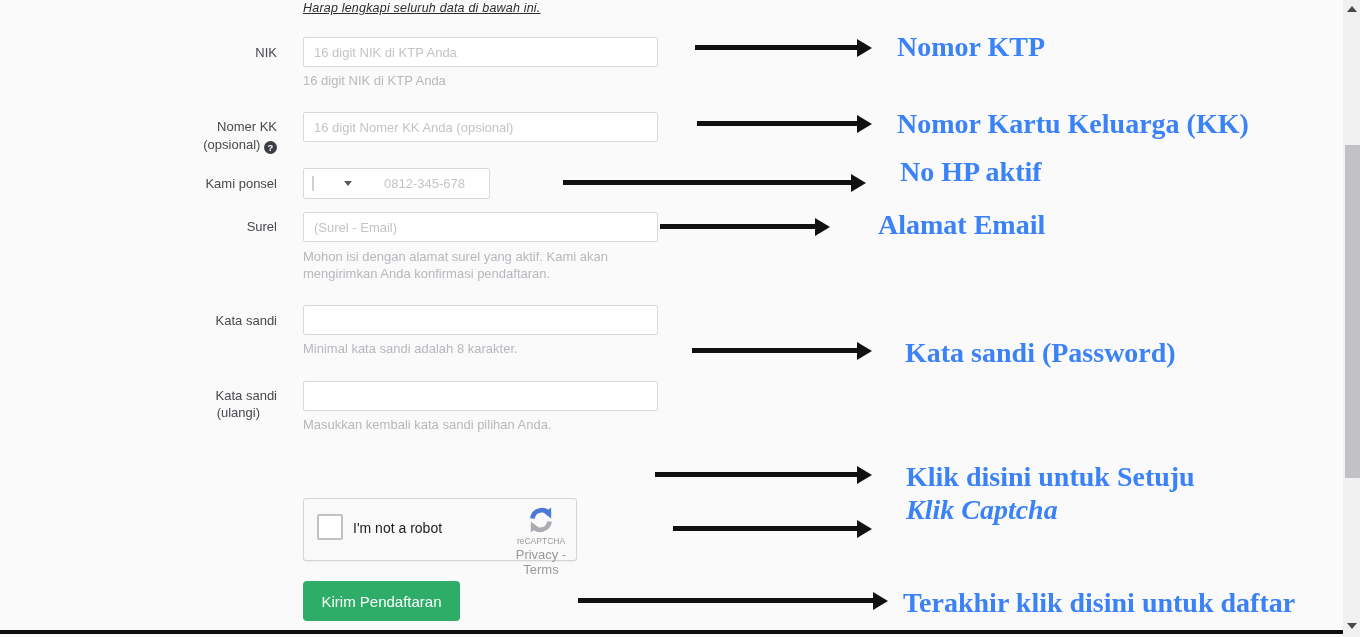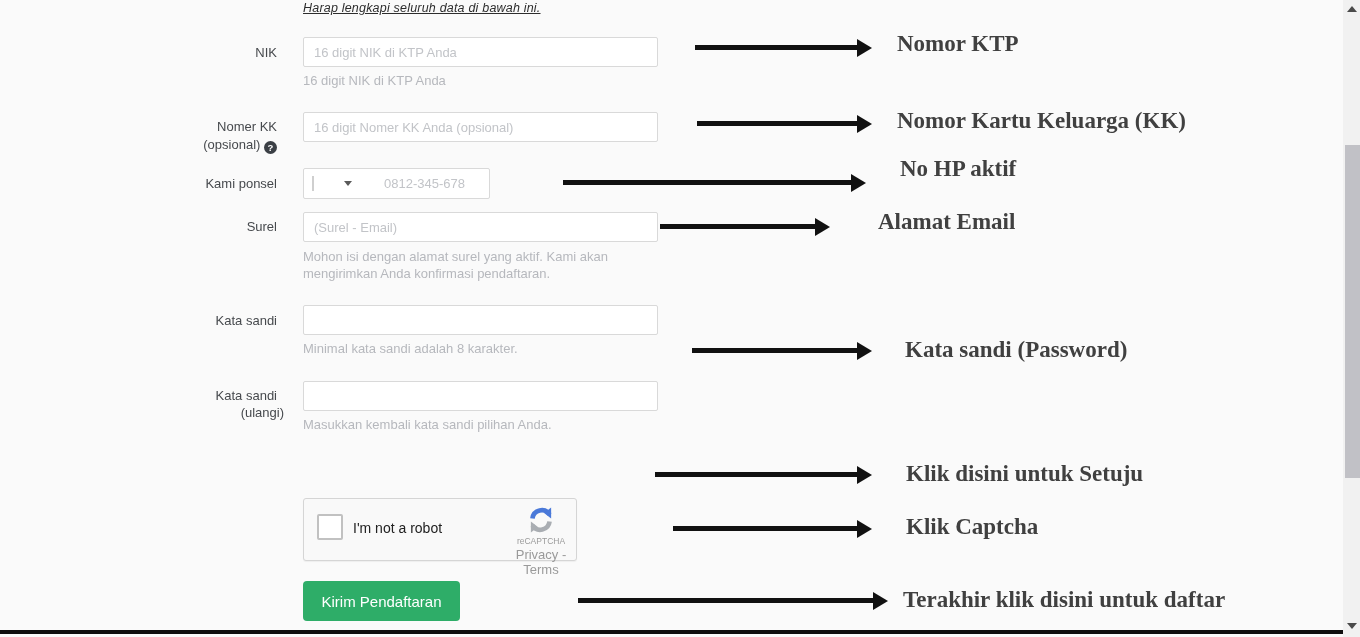--- a/index.html
+++ b/index.html
@@ -52,21 +52,21 @@
   .submit-btn { position:absolute; left:303px; top:581px; width:157px; height:40px;
                 background:#2ead68; border:none; border-radius:4px; color:#fff; font-size:15px;
                 cursor:pointer; font-family:"Liberation Sans", sans-serif; }
 
   
   .arrow { position:absolute; height:5px; background:#111; }
   .arrow::after { content:''; position:absolute; right:-15px; top:50%; transform:translateY(-50%);
                   width:0; height:0; border-left:15px solid #111;
                   border-top:9px solid transparent; border-bottom:9px solid transparent; }
   .anno { position:absolute; font-family:"Liberation Serif", serif; font-weight:bold;
-          font-size:23px; color:#404040; white-space:nowrap; }
+          font-size:28px; color:#3b82f6; white-space:nowrap; }
 
   
   .sb-track { position:absolute; left:1343px; top:0; width:17px; height:637px; background:#f1f1f1; }
   .sb-thumb { position:absolute; left:1345px; top:145px; width:15px; height:333px; background:#c1c1c6; }
   .sb-up { position:absolute; left:1347px; top:6px; width:0; height:0;
            border-left:5px solid transparent; border-right:5px solid transparent;
            border-bottom:6px solid #4a4a4a; }
   .sb-down { position:absolute; left:1347px; top:623px; width:0; height:0;
              border-left:5px solid transparent; border-right:5px solid transparent;
              border-top:6px solid #4a4a4a; }
@@ -102,21 +102,21 @@
 
   <div class="flabel" style="left:97px; top:219px;">Surel</div>
   <input class="tinput" style="top: 212px;" placeholder="(Surel - Email)">
   <div class="helper" style="top:248px; width:368px; line-height:17px;">Mohon isi dengan alamat surel yang aktif. Kami akan mengirimkan Anda konfirmasi pendaftaran.</div>
 
   <div class="flabel" style="left:97px; top:313px;">Kata sandi</div>
   <input class="tinput" type="password" style="top: 305px;">
   <div class="helper" style="top:341px;">Minimal kata sandi adalah 8 karakter.</div>
 
   <div class="flabel" style="left:97px; top:388px;">Kata sandi</div>
-  <div class="flabel" style="left:104px; top:405px;">(ulangi)</div>
+  <div class="flabel" style="left:80px; top:405px;">(ulangi)</div>
   <input class="tinput" type="password" style="top: 381px;">
   <div class="helper" style="top:417px;">Masukkan kembali kata sandi pilihan Anda.</div>
 
 
   <div class="recaptcha">
     <span class="rc-cb"></span>
     <span class="rc-label">I'm not a robot</span>
     <svg class="rc-logo" viewBox="0 0 36 36">
       <path d="M7 16 A12 12 0 0 1 29 11" fill="none" stroke="#4a79d9" stroke-width="6"></path>
       <polygon points="31,2 31,16 22,9" fill="#4a79d9"></polygon>
@@ -137,21 +137,21 @@
   <div class="arrow" style="left:655px; top:472px; width:202px;"></div>
   <div class="arrow" style="left:673px; top:526px; width:184px;"></div>
   <div class="arrow" style="left:578px; top:598px; width:295px;"></div>
 
   <div class="anno" style="left:897px; top:31px;">Nomor KTP</div>
   <div class="anno" style="left:897px; top:108px;">Nomor Kartu Keluarga (KK)</div>
   <div class="anno" style="left:900px; top:156px;">No HP aktif</div>
   <div class="anno" style="left:878px; top:209px;text-align:right;">Alamat Email</div>
   <div class="anno" style="left:905px; top:337px;">Kata sandi (Password)</div>
   <div class="anno" style="left:906px; top:461px;">Klik disini untuk Setuju</div>
-  <div class="anno" style="left:906px; top:514px;">Klik Captcha</div>
+  <div class="anno" style="left:906px; top:494px;font-style:italic;">Klik Captcha</div>
   <div class="anno" style="left:903px; top:587px;">Terakhir klik disini untuk daftar</div>
 
   <div class="sb-track"></div>
   <div class="sb-up"></div>
   <div class="sb-thumb"></div>
   <div class="sb-down"></div>
   <div class="bottom-bar"></div>
 
 </div>
 

